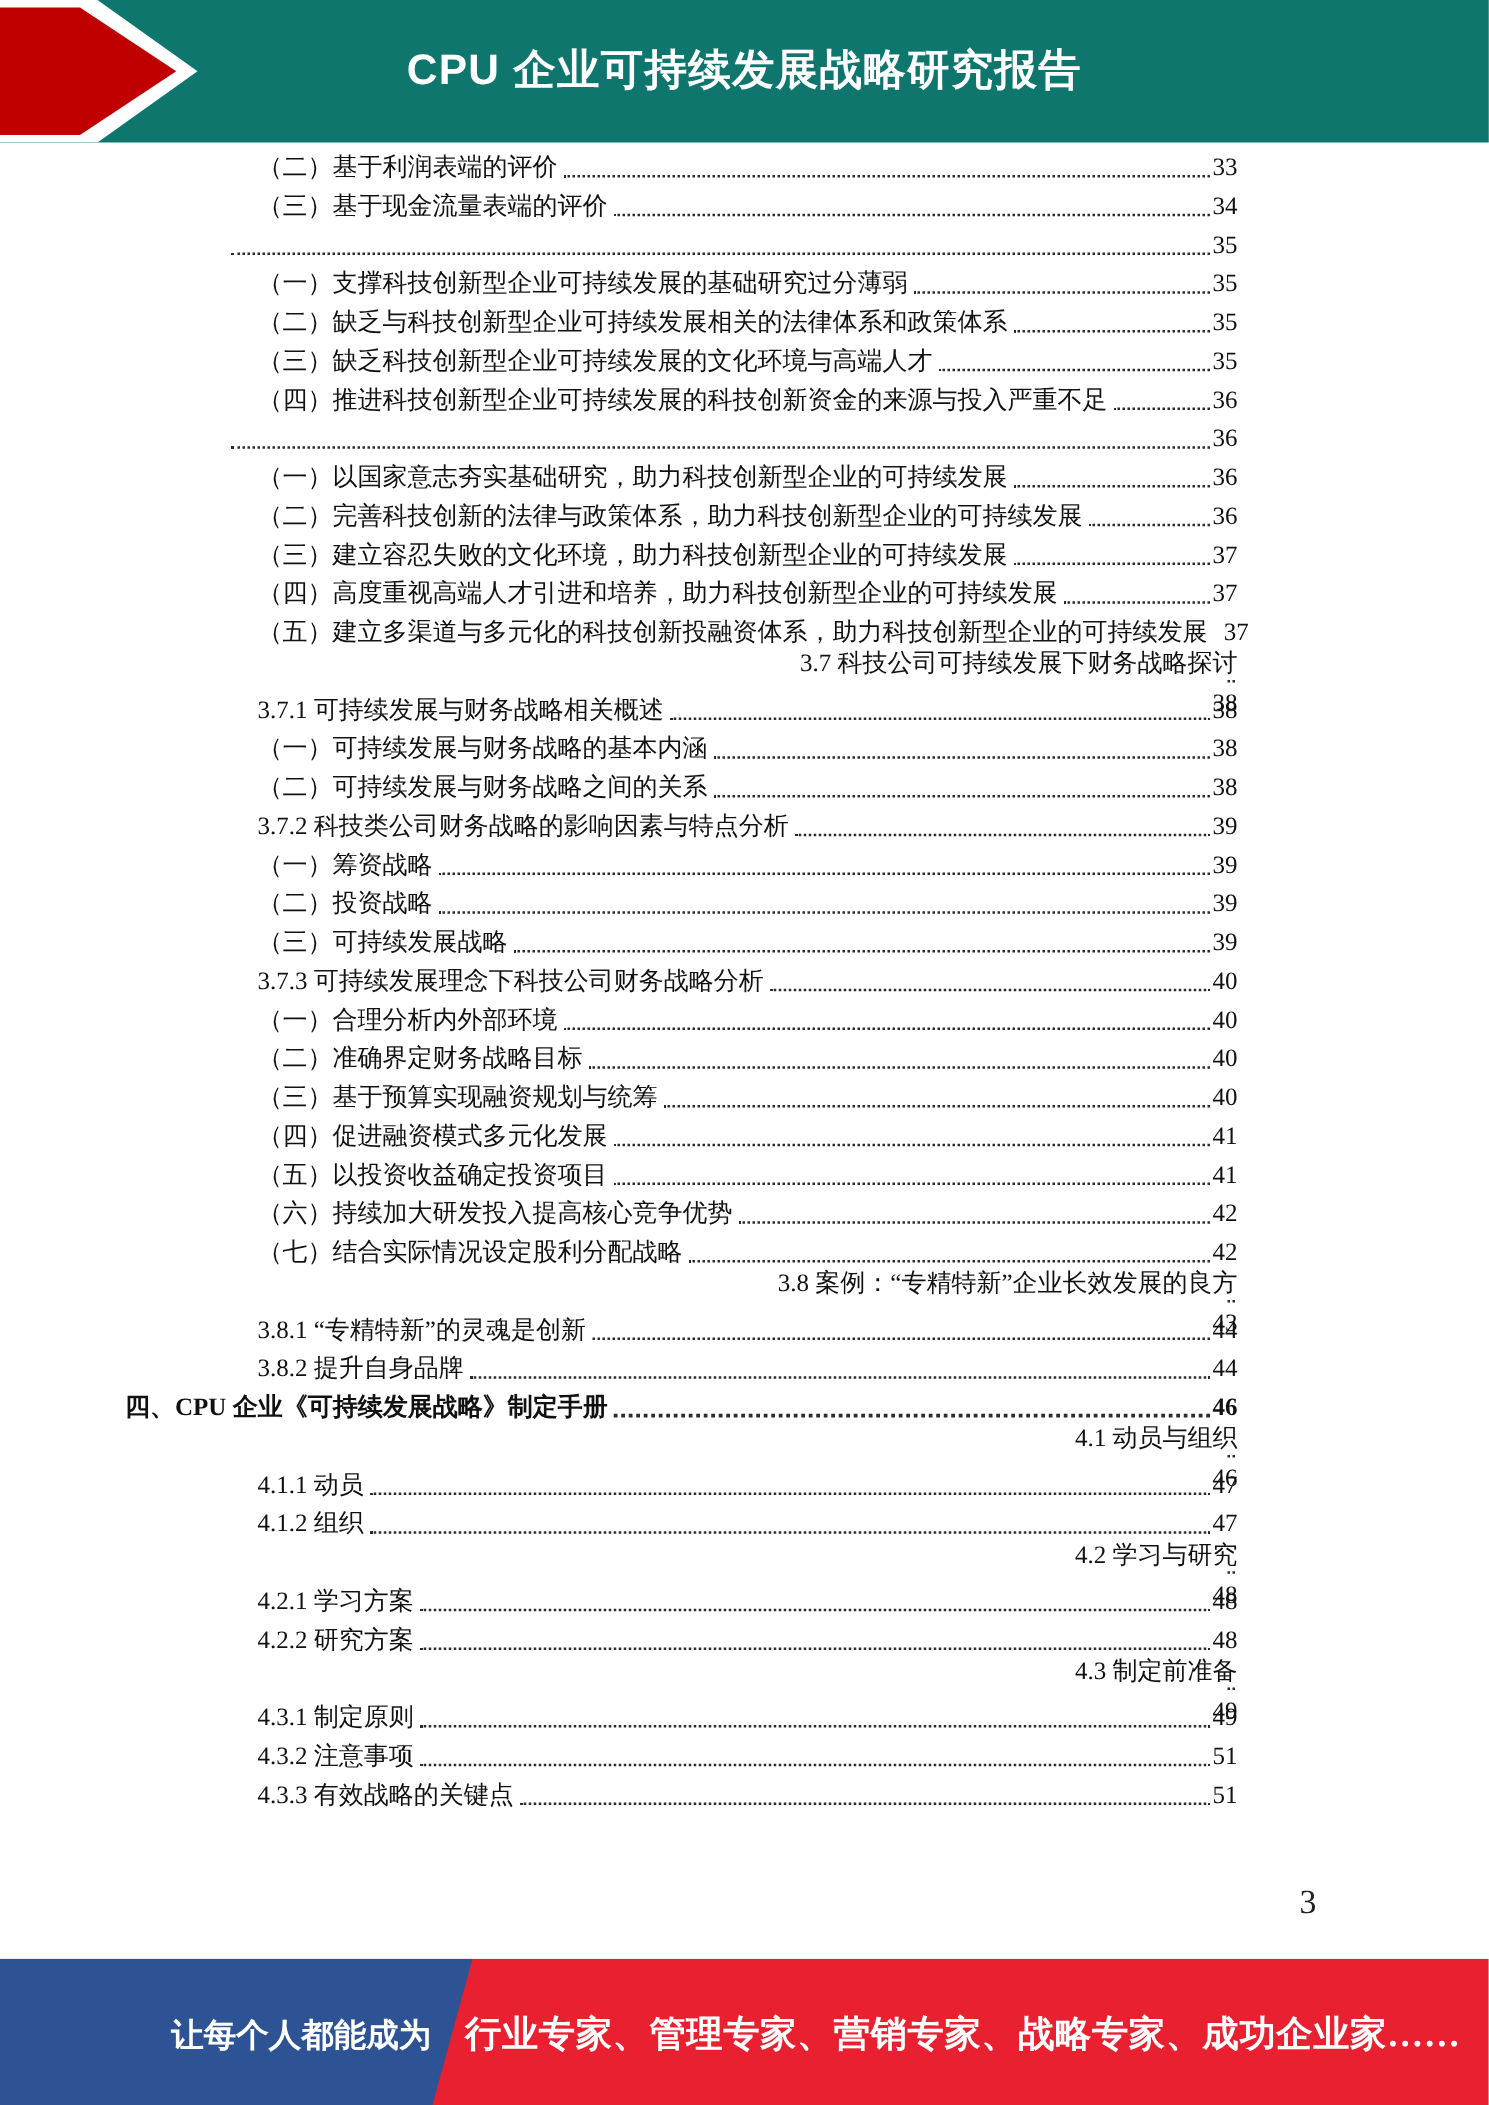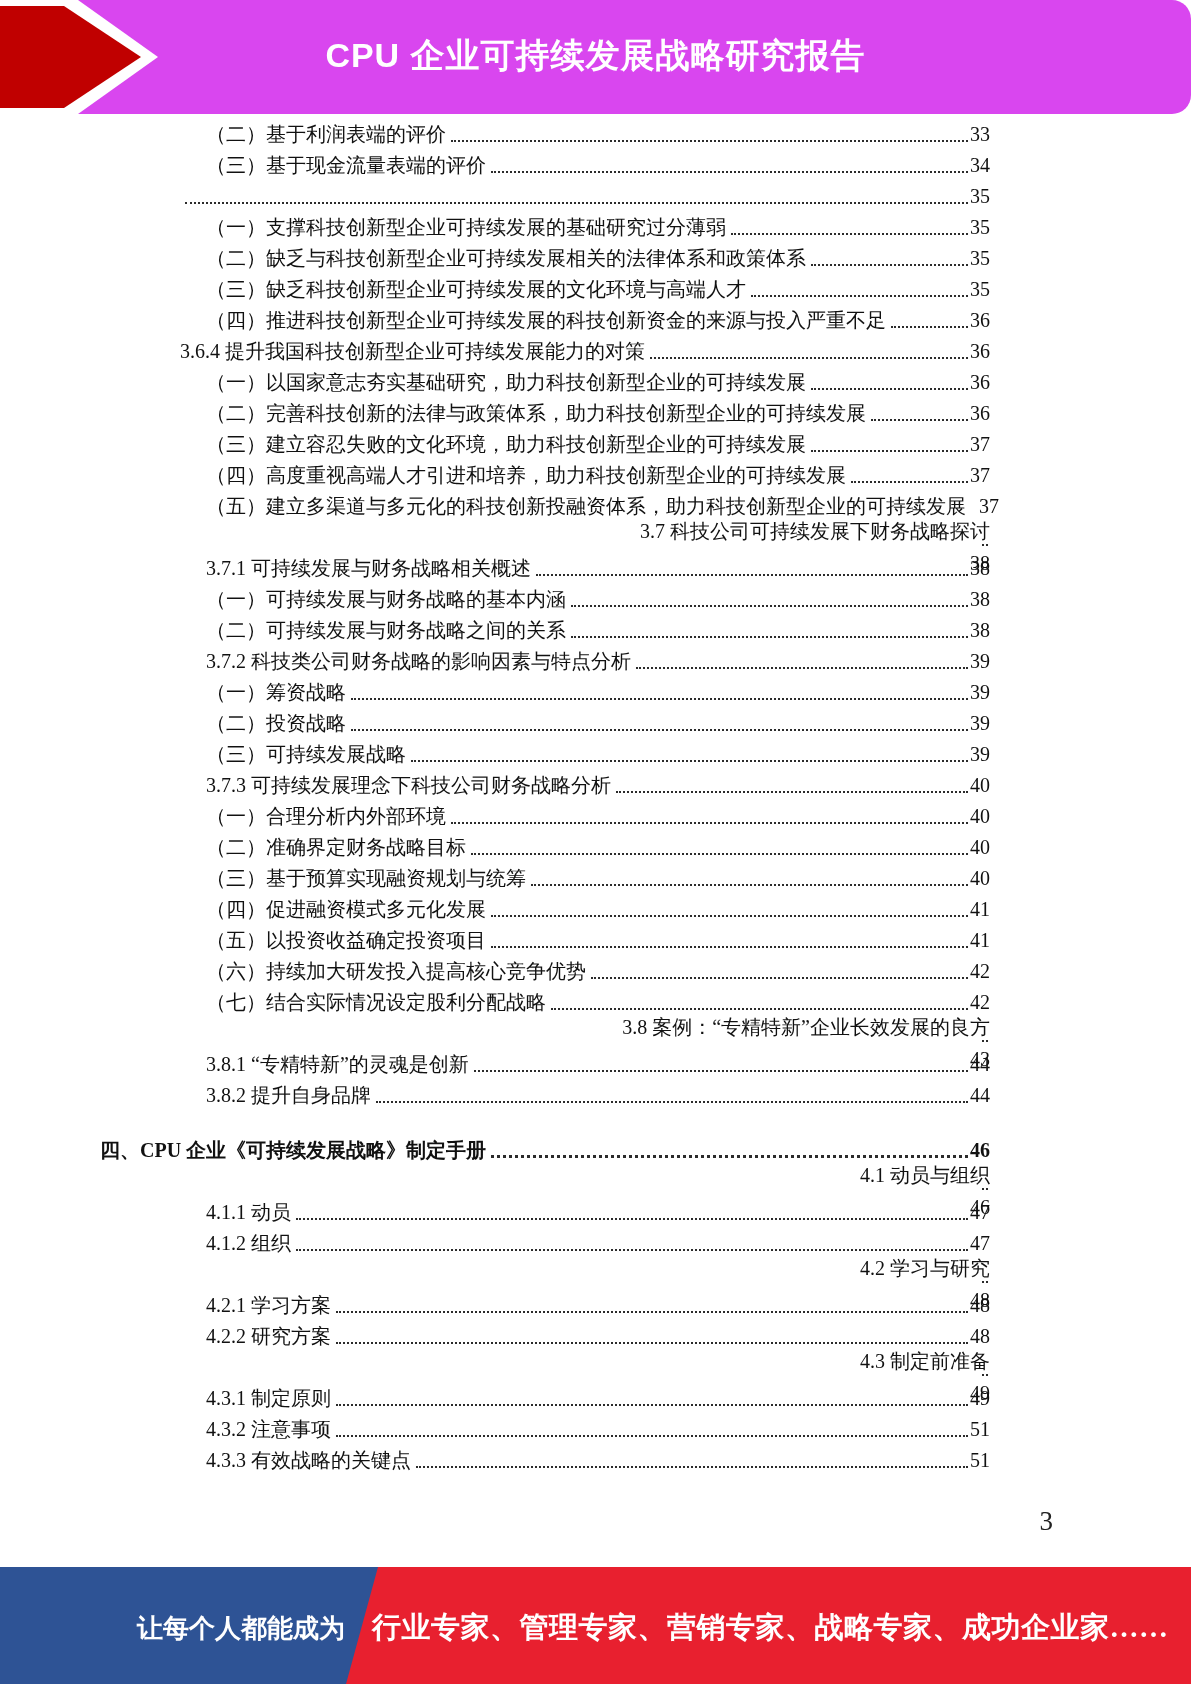--- a/index.html
+++ b/index.html
@@ -38,21 +38,21 @@
   .leader {
     flex:1 1 auto; min-width:6px;
     border-bottom:2px dotted #2b2b2b;
     margin:0 2px 5px 5px;
   }
   .leader.no-dots { border-bottom:none; }
   .lvl1 { padding-left:0; }
   .lvl2 { padding-left:67px;flex-direction:column; }
   .lvl3 { padding-left:80px; }
   .lvl4 { padding-left:106px; }
-  .bold { font-weight:bold;margin-top:24px; }
+  .bold { font-weight:bold; }
   .bold .leader { border-bottom-width:3px; }
   
   .page-num {
     position:absolute; top:1506px; right:138px;
     font-size:27px; color:#222;
   }
   
   .footer {
     position:absolute; left:0; bottom:0;
     width:1026px; height:117px;
@@ -67,21 +67,21 @@
   .footer-right-text {
     position:absolute; left:372px; top:41px;
     color:#fff; font-size:29px; font-weight:bold;
     font-family:"Liberation Serif","DejaVu Serif",serif;
     white-space:nowrap; letter-spacing:0.5px;
   }
 </style>
 </head>
 <body>
 
-<header class="header" style="background: #d946ef; border-radius: 19px;">
+<header class="header" style="background: #0f766e;">
   <svg width="1191" height="114" viewBox="0 0 1191 114" aria-hidden="true">
     <polygon points="0,0 78,0 158,57 78,114 0,114" fill="#ffffff"></polygon>
     <polygon class="arrow-red-shape" points="0,6 64,6 141,57 64,108 0,108" fill="#c00000"></polygon>
   </svg>
   <h1>CPU 企业可持续发展战略研究报告</h1>
 </header>
 
 <main class="toc">
   <div id="toc-list">
       <div class="toc-row lvl4">
@@ -112,21 +112,20 @@
         <span class="toc-text">（三）缺乏科技创新型企业可持续发展的文化环境与高端人才</span>
         <span class="leader"></span>
         <span class="toc-page">35</span>
       </div>
       <div class="toc-row lvl4">
         <span class="toc-text">（四）推进科技创新型企业可持续发展的科技创新资金的来源与投入严重不足</span>
         <span class="leader"></span>
         <span class="toc-page">36</span>
       </div>
       <div class="toc-row lvl3">
-        <span class="toc-text">3.6.4 提升我国科技创新型企业可持续发展能力的对策</span>
         <span class="leader"></span>
         <span class="toc-page">36</span>
       </div>
       <div class="toc-row lvl4">
         <span class="toc-text">（一）以国家意志夯实基础研究，助力科技创新型企业的可持续发展</span>
         <span class="leader"></span>
         <span class="toc-page">36</span>
       </div>
       <div class="toc-row lvl4">
         <span class="toc-text">（二）完善科技创新的法律与政策体系，助力科技创新型企业的可持续发展</span>

